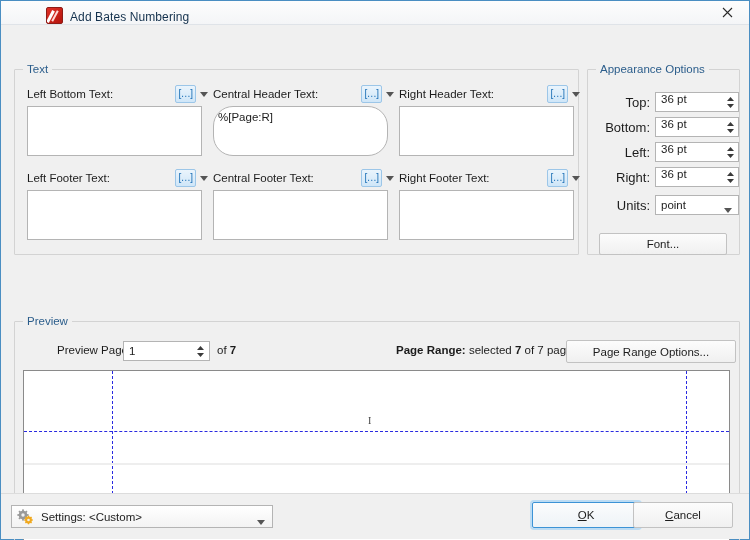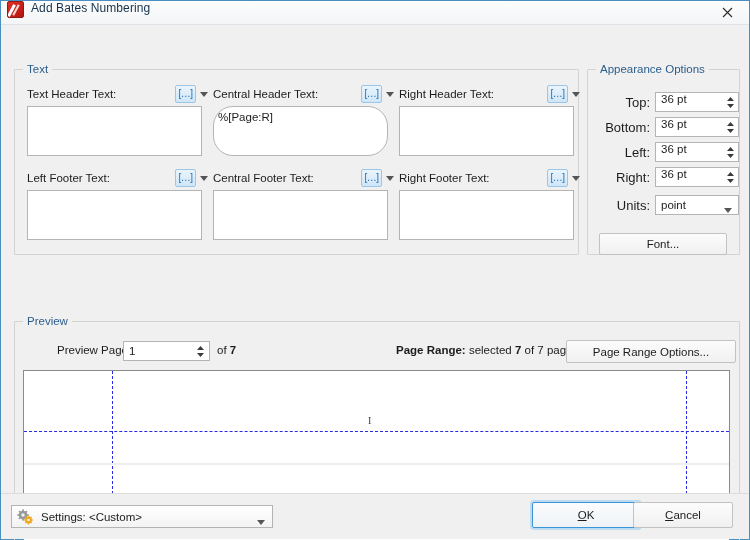--- a/index.html
+++ b/index.html
@@ -14,22 +14,23 @@
     border:1px solid #4a8ec2;
     box-sizing:border-box;
     background:#f0f0f0;
     display:flex;flex-direction:column;
   }
   
   .titlebar{
     height:23px;flex:0 0 23px;
     background:linear-gradient(#fdfdfd,#f4f5f7);
     border-bottom:1px solid #dfe3e8;
-    display:flex;align-items:flex-start;
+    display:flex;align-items:flex-end;
     position:relative;
+    padding-left:39px;
   }
   .app-icon{
     width:15px;height:15px;margin-left:6px;margin-right:7px;
     border:1px solid #8d1c17;border-radius:2px;
     background:linear-gradient(135deg,#e03127,#b5140d);
     position:relative;overflow:hidden;flex:0 0 15px;
   }
   .app-icon::before{
     content:"";position:absolute;left:2px;top:1.5px;
     width:3px;height:13px;background:#ffffff;
@@ -202,21 +203,21 @@
       </svg>
     </div>
   </div>
 
   <div class="content">
 
     <div class="group" id="grp-text">
       <span class="group-title">Text</span>
 
       <div class="field-cell" style="left:12px;top:18px;width:175px;">
-        <span class="field-label">Text Header Text:</span>
+        <span class="field-label">Left Bottom Text:</span>
         <div class="macro-btn" style="left:148px;">
           <span class="glyph">[…]</span>
         </div>
         <div class="macro-arrow" style="left:170px;">
           <svg width="8" height="5" viewBox="0 0 8 5">
               <path d="M0,0 L8,0 L4,5 Z" fill="#555"></path>
             </svg>
         </div>
         <div class="textarea" style="width:175px;height:50px;"></div>
       </div>

